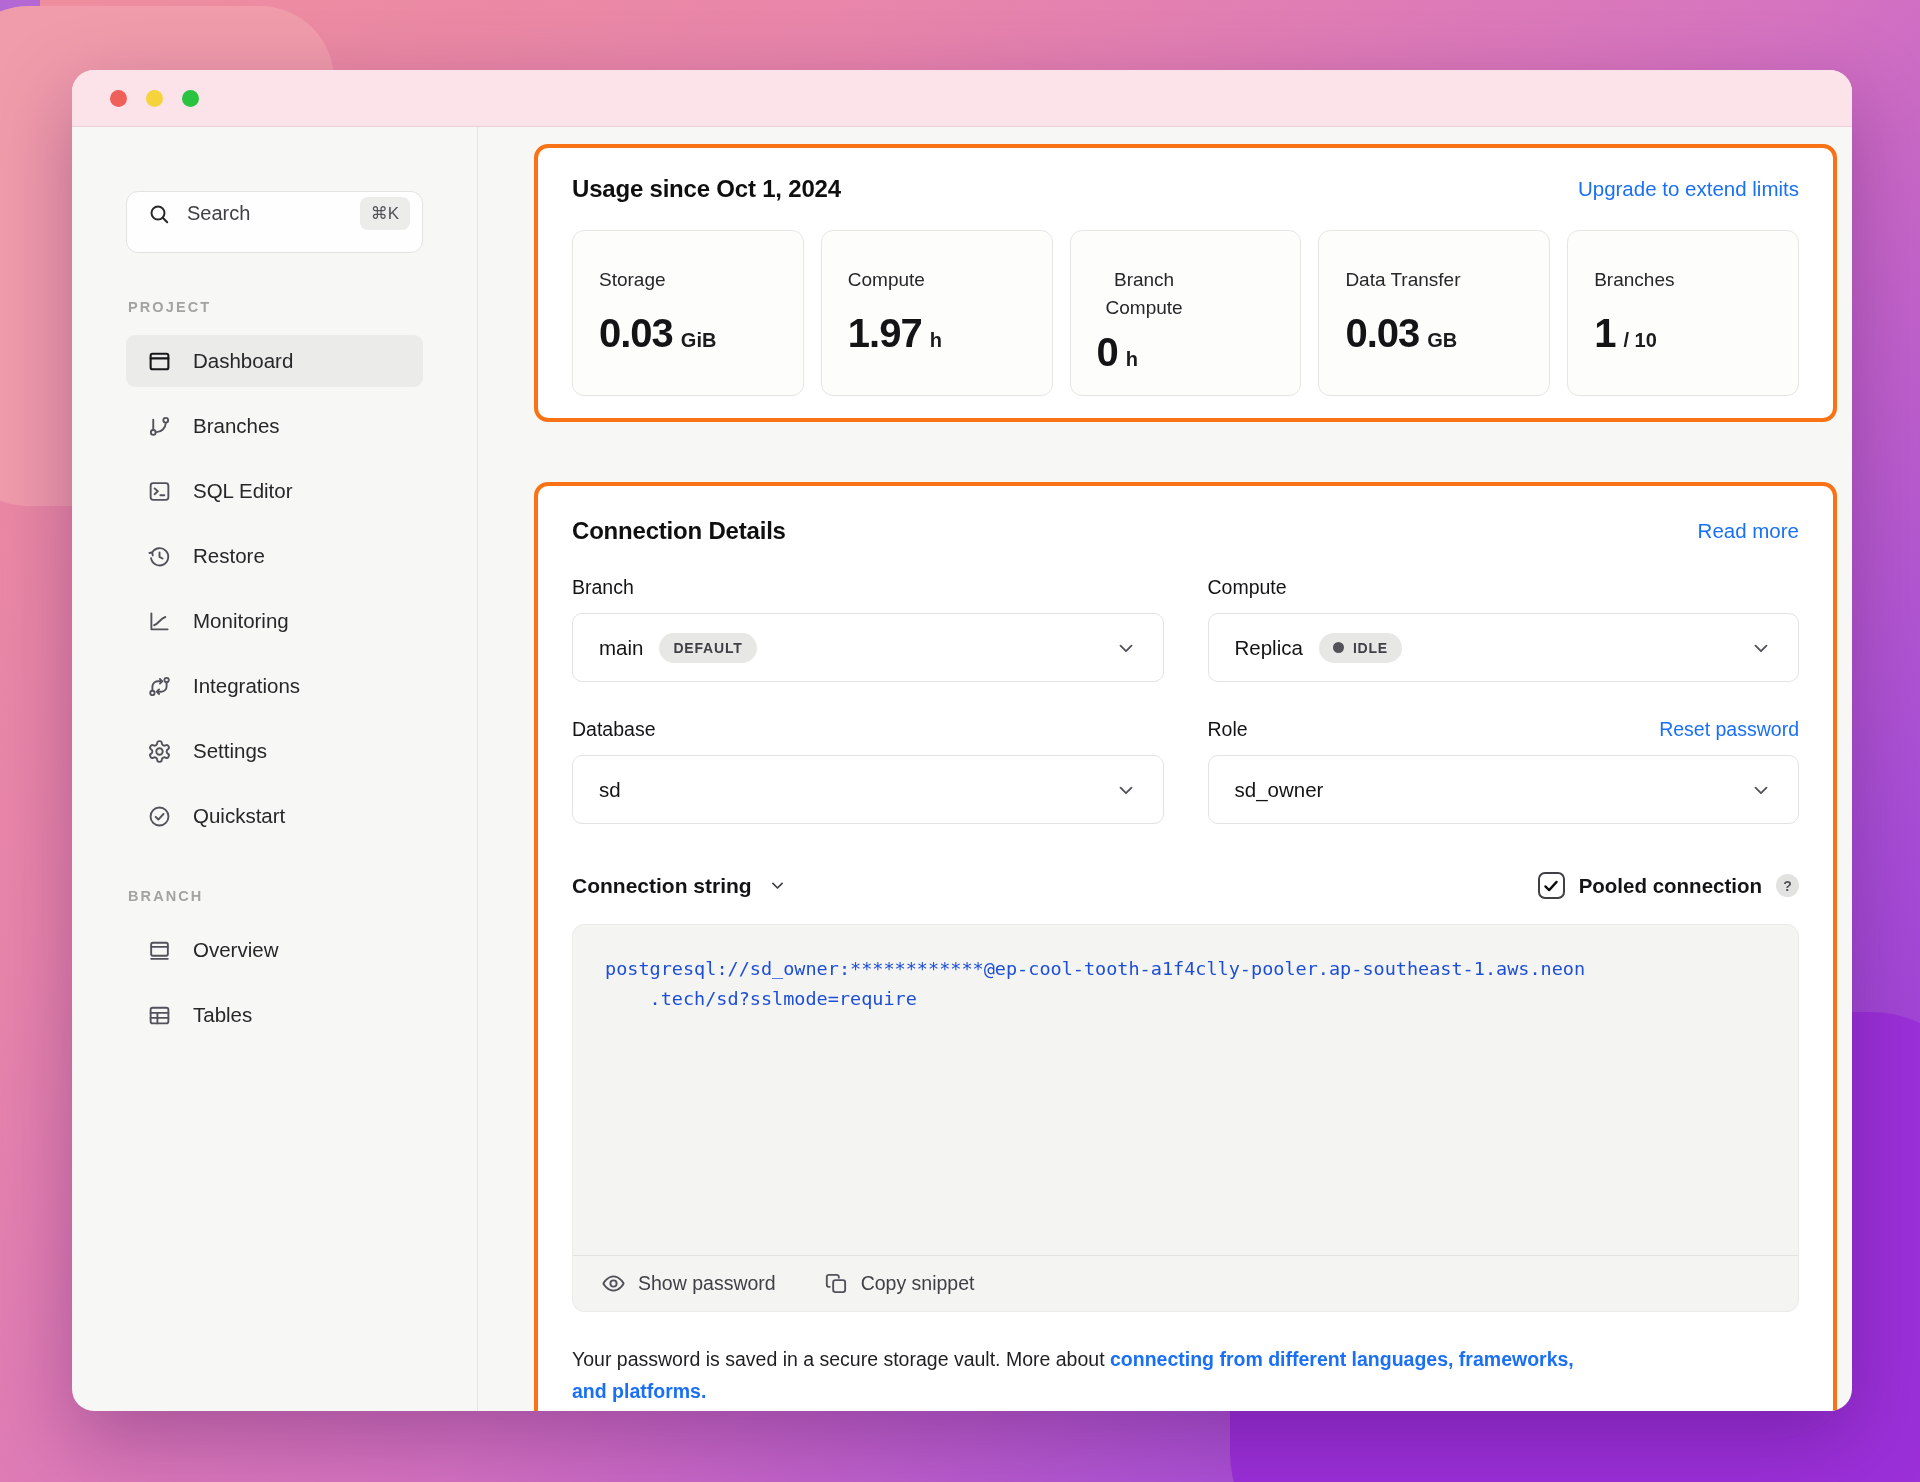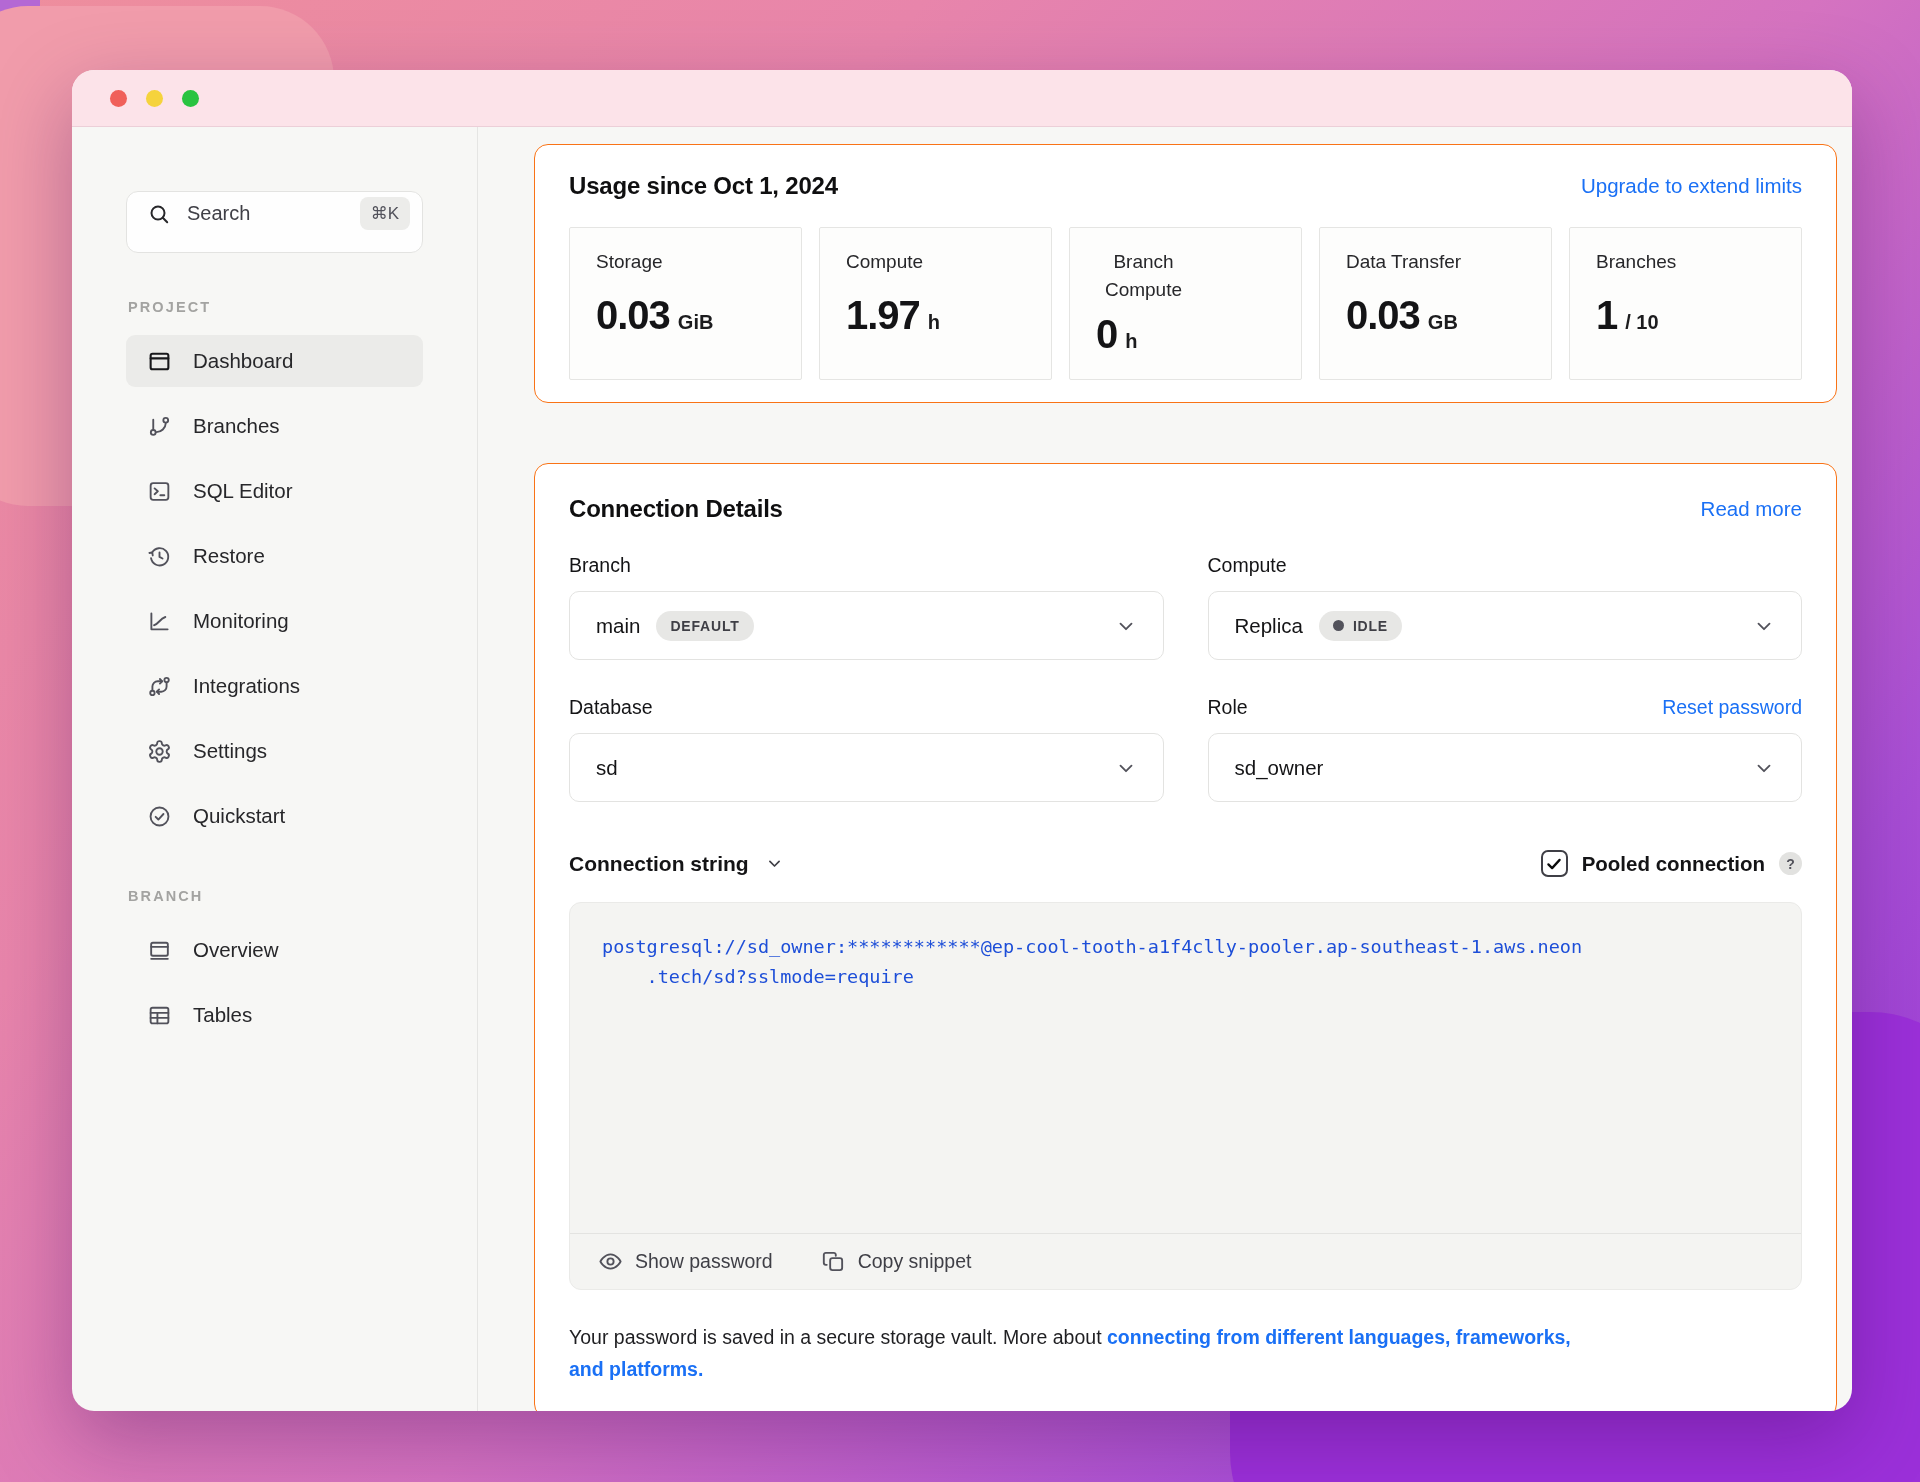--- a/index.html
+++ b/index.html
@@ -41,28 +41,28 @@
   .nav-item{
     height:52px;margin-bottom:13px;border-radius:9px;display:flex;align-items:center;gap:21px;
     padding:0 21px;font-size:20.5px;color:#27272a;cursor:pointer;
   }
   .nav-item svg{width:25px;height:25px;color:#52525b;flex:none;}
   .nav-item.active{background:#ebebe9;}
   .nav-item.active svg{color:#18181b;}
 
   
   .main{flex:1;min-width:0;padding:17px 15px 0 56px;box-sizing:border-box;}
-  .card{background:#ffffff;border:1px solid #f97316;border-radius:14px;box-sizing:border-box;}
+  .card{background:#ffffff;border:4px solid #f97316;border-radius:14px;box-sizing:border-box;}
   .card-header{display:flex;justify-content:space-between;align-items:center;}
   .card-title{font-size:24px;font-weight:600;color:#0f0f10;letter-spacing:-.2px;}
   .blue-link{color:#1a70f5;font-weight:400;font-size:20.5px;cursor:pointer;text-decoration:none;}
 
   .usage-card{padding:27px 34px 22px;}
   .usage-cards{display:grid;grid-template-columns:repeat(5,1fr);gap:17px;margin-top:27px;}
-  .stat-card{border:1px solid #e5e5e3;border-radius:2px;padding:20px 26px 20px;min-height:153px;box-sizing:border-box;background:#fdfdfc;}
+  .stat-card{border:1px solid #e5e5e3;border-radius:12px;padding:35px 26px 20px;min-height:153px;box-sizing:border-box;background:#fdfdfc;}
   .stat-label{font-size:19px;color:#27272a;line-height:1.45;}
   .stat-card:nth-child(3) .stat-label{max-width:95px;text-align:center;}
   .stat-value-row{margin-top:17px;display:flex;align-items:baseline;gap:8px;}
   .stat-card:nth-child(3) .stat-value-row{margin-top:9px;}
   .stat-value{font-size:40px;font-weight:700;color:#141416;letter-spacing:-1px;}
   .stat-unit{font-size:20px;font-weight:600;color:#1c1c1e;}
 
   .connection-card{margin-top:60px;padding:31px 34px 32px;}
   .conn-grid{display:grid;grid-template-columns:1fr 1fr;column-gap:44px;margin-top:29px;}
   .field-label-row{display:flex;justify-content:space-between;align-items:center;margin-bottom:13px;height:26px;}

